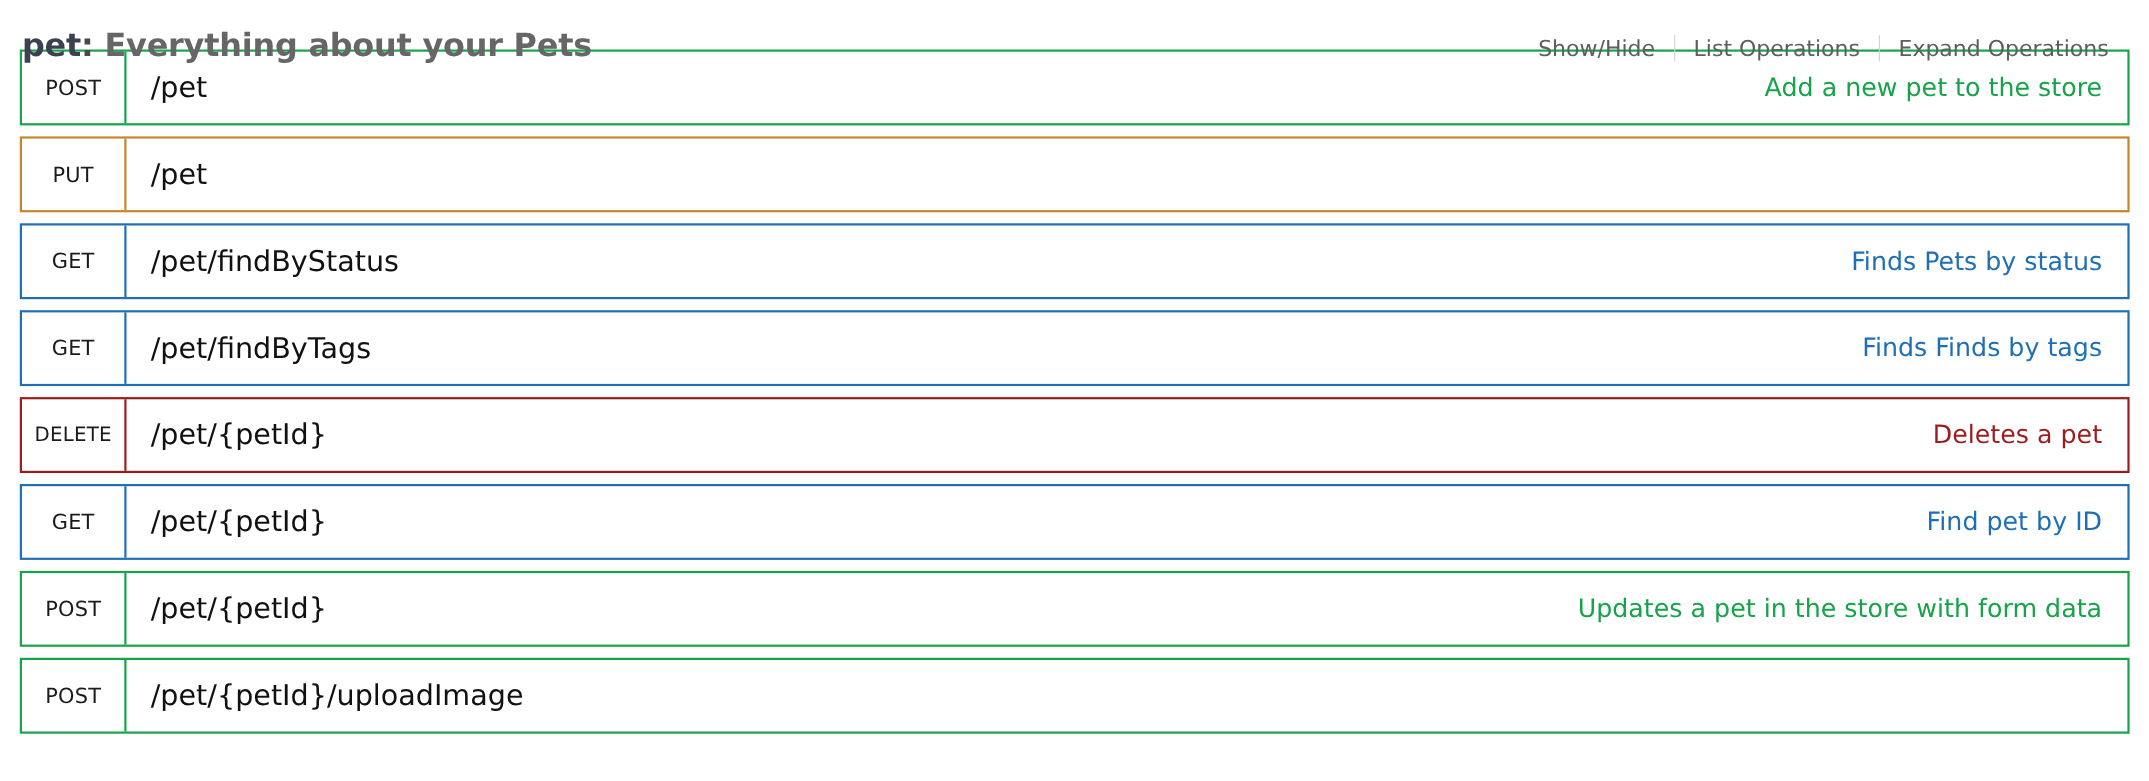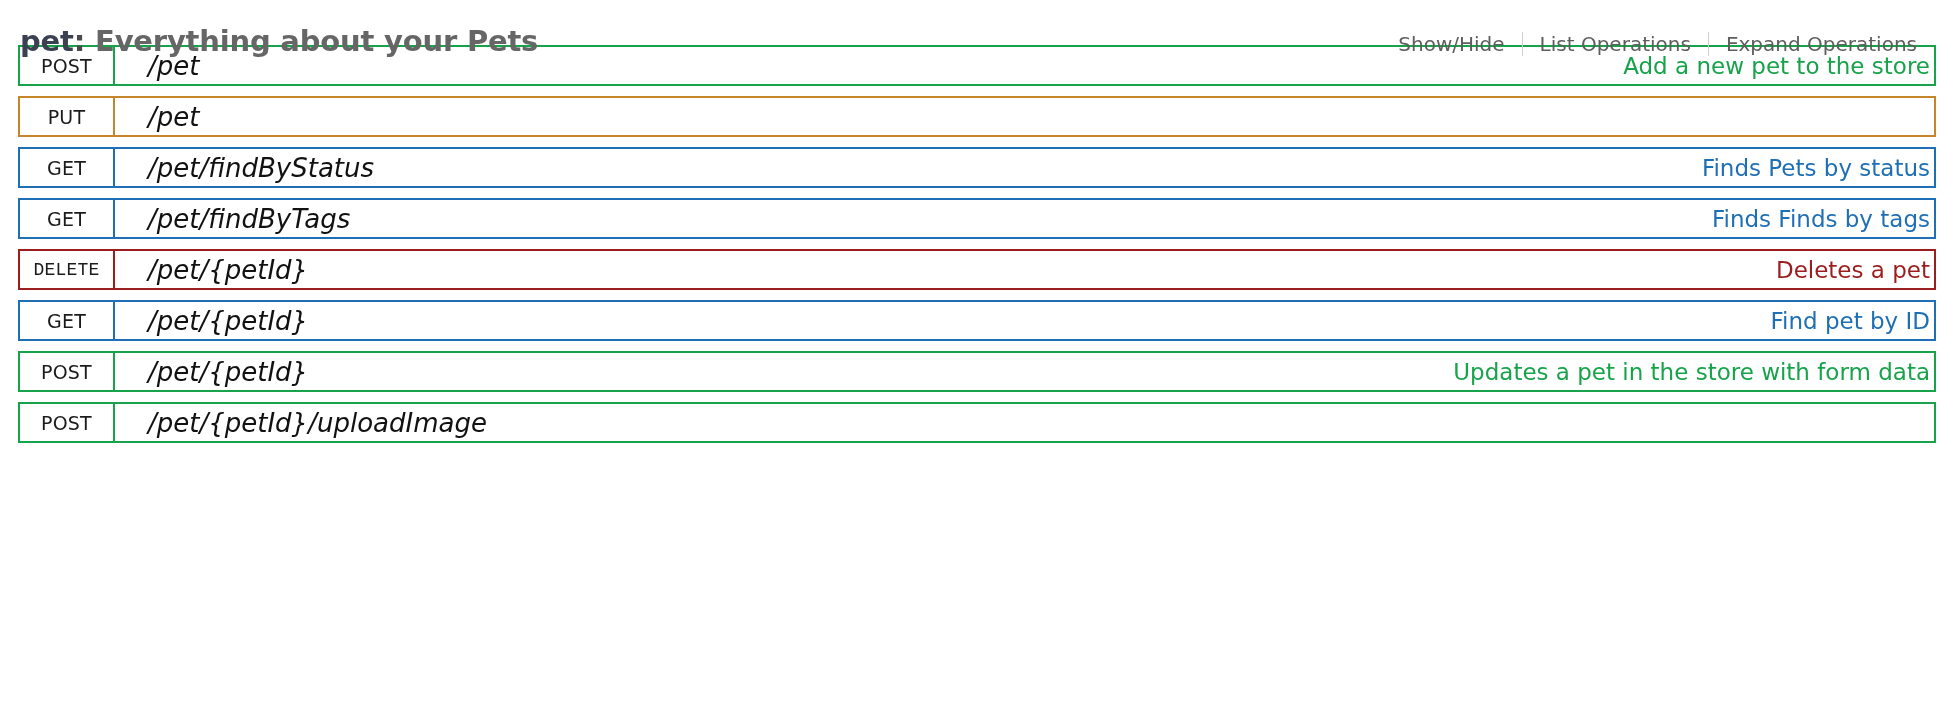--- a/index.html
+++ b/index.html
@@ -60,71 +60,70 @@
     background: #cfcfcf;
     display: inline-block;
   }
 
   
   .operations { margin-top: 1px; }
 
   .op {
     display: flex;
     align-items: stretch;
-    height: 41px;
+    height: 69px;
     margin-bottom: 10px;
     background: #ffffff;
     border: 2px solid #000;
     border-radius: 0;
   }
   .op-method {
     width: 95px;
     min-width: 95px;
     display: flex;
     align-items: center;
     justify-content: center;
     border-right: 2px solid #000;
     font-size: 19px;
     color: #1b1b1b;
     letter-spacing: 0.2px;
   }
   .op-path {
     flex: 0 1 auto;
     display: flex;
     align-items: center;
-    padding-left: 33px;
+    padding-left: 22px;
     font-size: 26px;
     color: #111111;
     white-space: nowrap;
-    font-style: italic;
   }
   .op-spacer { flex: 1 1 auto; }
   .op-desc {
     display: flex;
     align-items: center;
-    padding-right: 4px;
+    padding-right: 23px;
     font-size: 23px;
     white-space: nowrap;
   }
 
   
   .op.m-post           { border-color: #17a34a; }
   .op.m-post .op-method{ border-right-color: #17a34a; }
   .op.m-post .op-desc  { color: #17a34a; }
 
   .op.m-put            { border-color: #c5862b; }
   .op.m-put .op-method { border-right-color: #c5862b; }
   .op.m-put .op-desc   { color: #c5862b; }
 
   .op.m-get            { border-color: #1f6fb5; }
   .op.m-get .op-method { border-right-color: #1f6fb5; }
   .op.m-get .op-desc   { color: #1f6fb5; }
 
   .op.m-delete             { border-color: #9c1d1d; }
-  .op.m-delete .op-method  { border-right-color: #9c1d1d; font-family: Liberation Mono, monospace; }
+  .op.m-delete .op-method  { border-right-color: #9c1d1d; }
   .op.m-delete .op-desc    { color: #9c1d1d; }
   .op.m-delete .op-method  { font-size: 18px; }
 </style>
 </head>
 <body>
 
 <div class="resource">
 
   <div class="resource-heading">
     <h2 class="resource-title">

